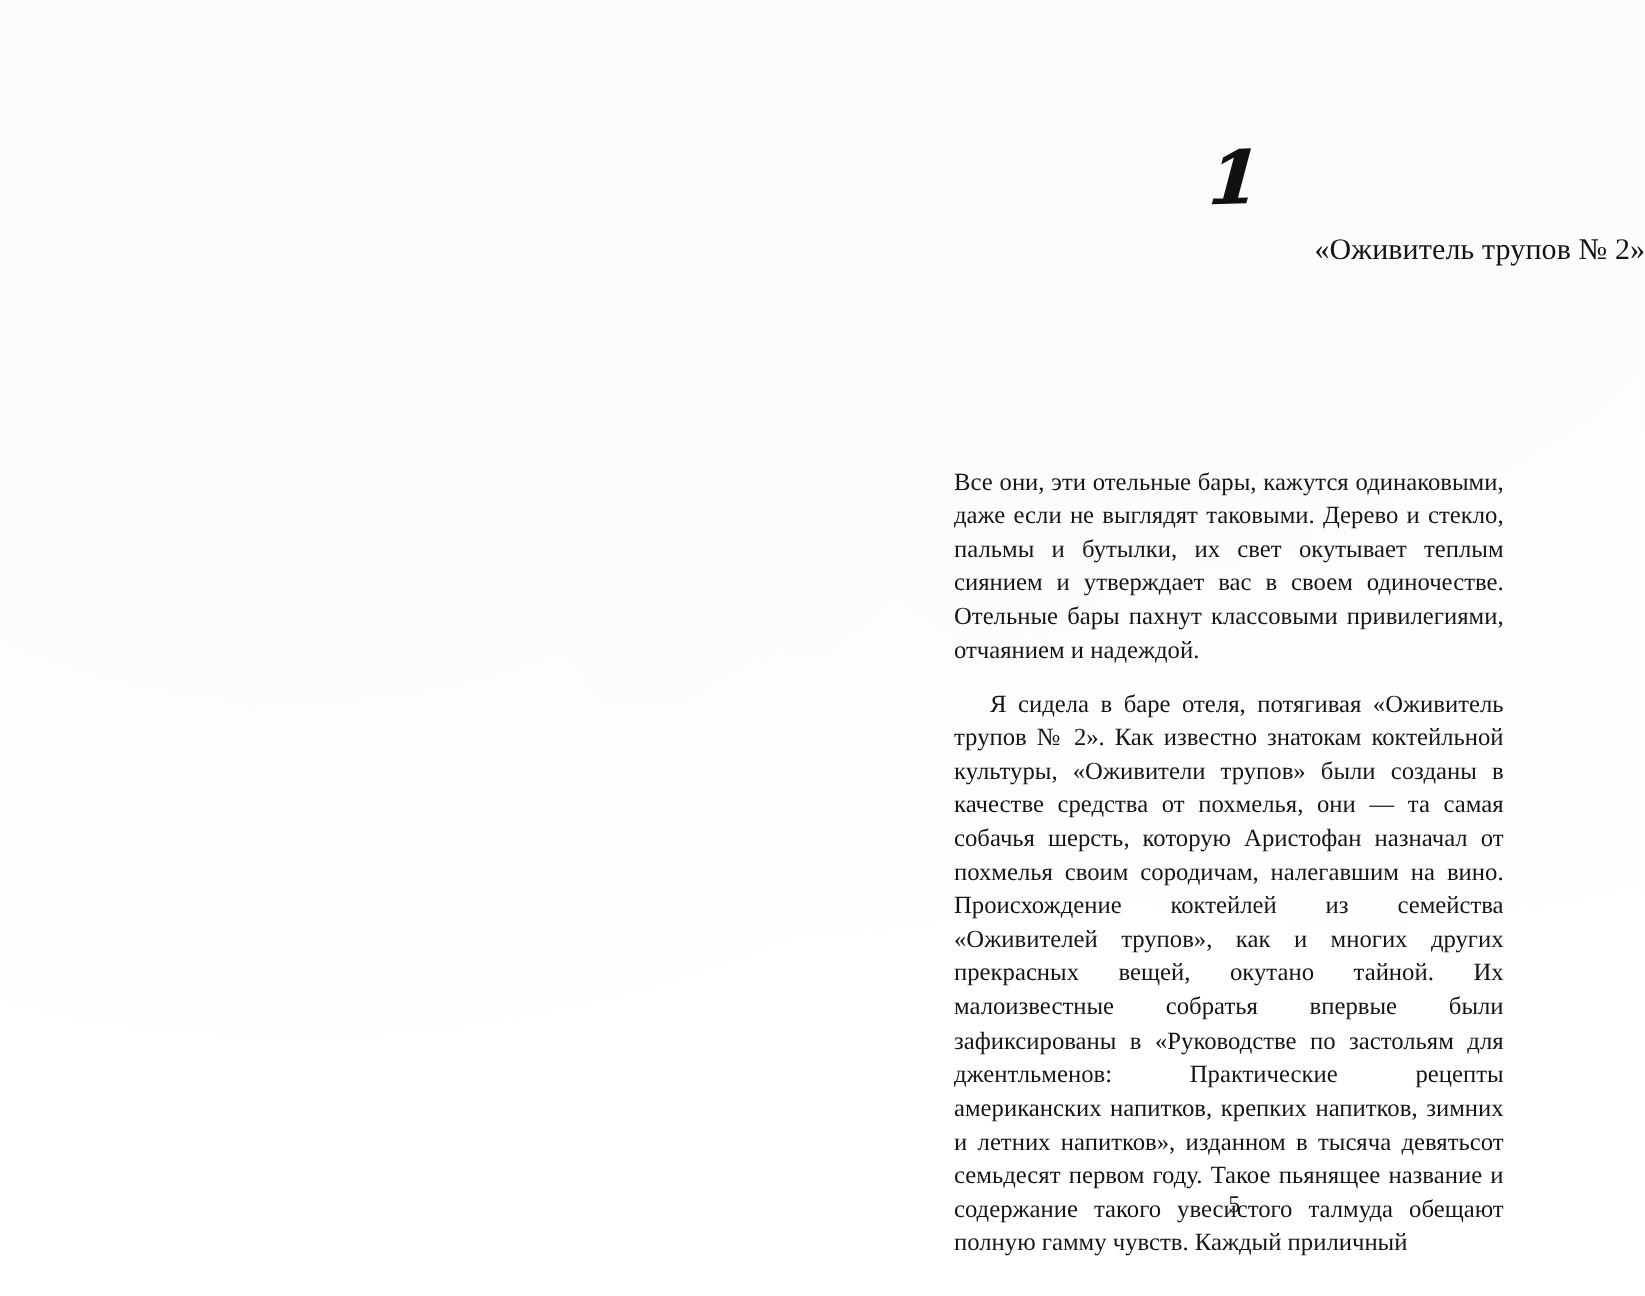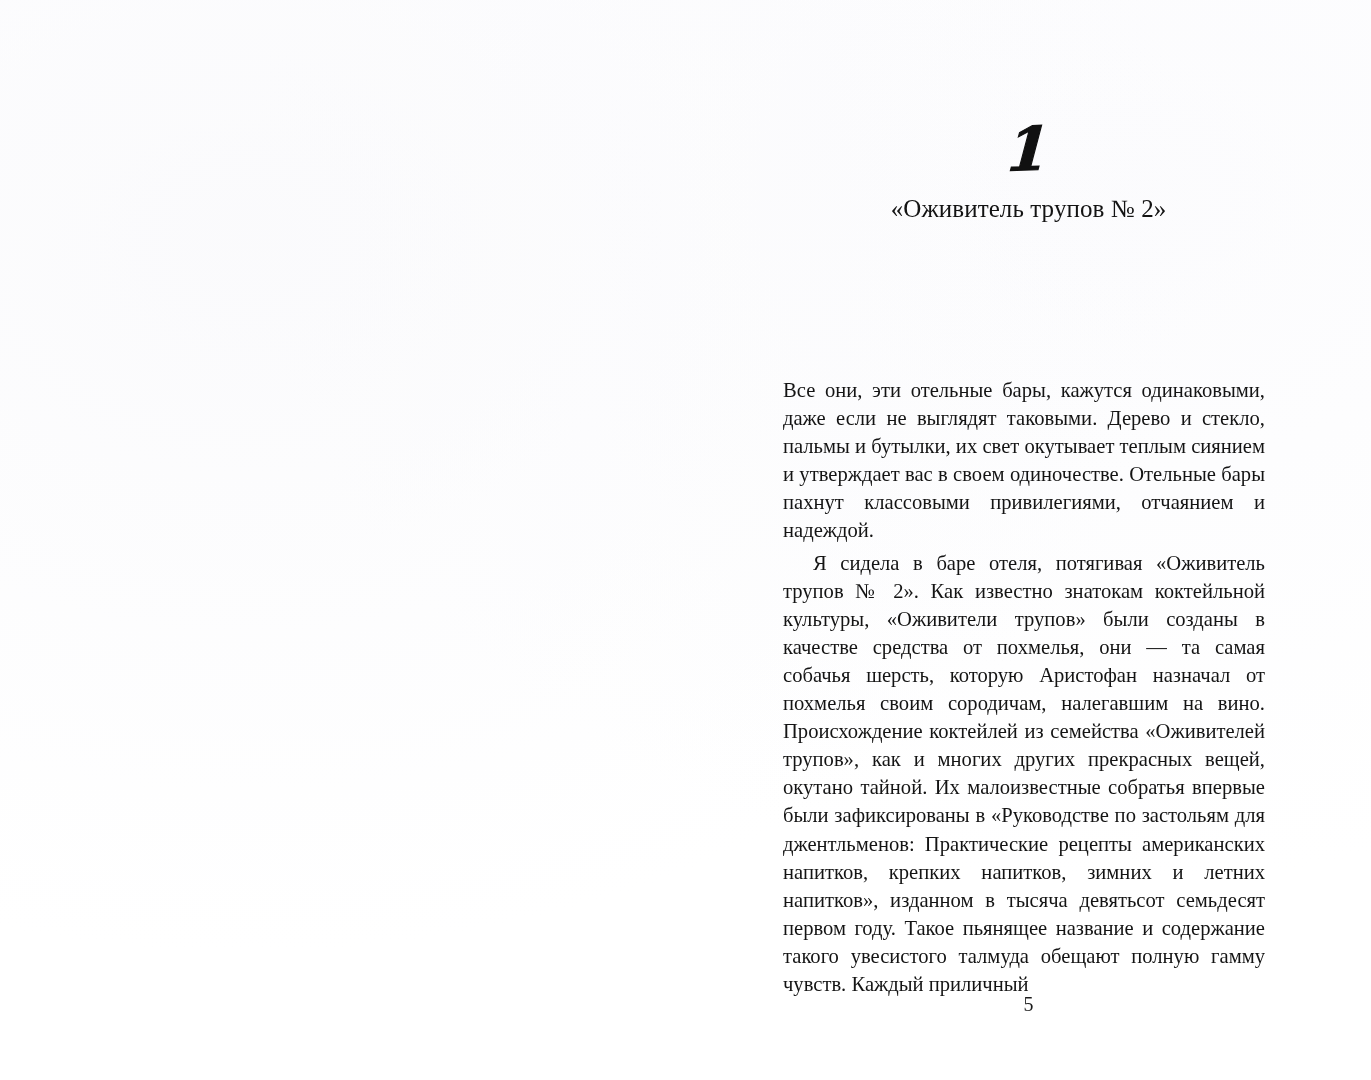--- a/index.html
+++ b/index.html
@@ -71,34 +71,35 @@
     margin: 0 0 14px 0;
     -webkit-text-stroke: 1.2px #111111;
   }
 
   .chapter-title {
     font-family: "Liberation Serif", "DejaVu Serif", serif;
     font-size: 25px;
     line-height: 30px;
     font-weight: 400;
     color: #131313;
-    margin: 11px;
+    margin: 0;
     letter-spacing: 0.1px;
+    text-align: right;
   }
 
   
   .text-column {
     position: absolute;
     left: 93px;   
     top: 372px;
     width: 490px;
   }
 
   .body-paragraph {
-    margin: 4px;
+    margin: 16px;
     font-size: 20.6px;
     line-height: 28.1px;
     text-align: justify;
     text-justify: inter-word;
     hyphens: manual;
     -webkit-hyphens: manual;
     color: #141414;
     font-family: "Liberation Serif", "DejaVu Serif", serif;
   }
 

